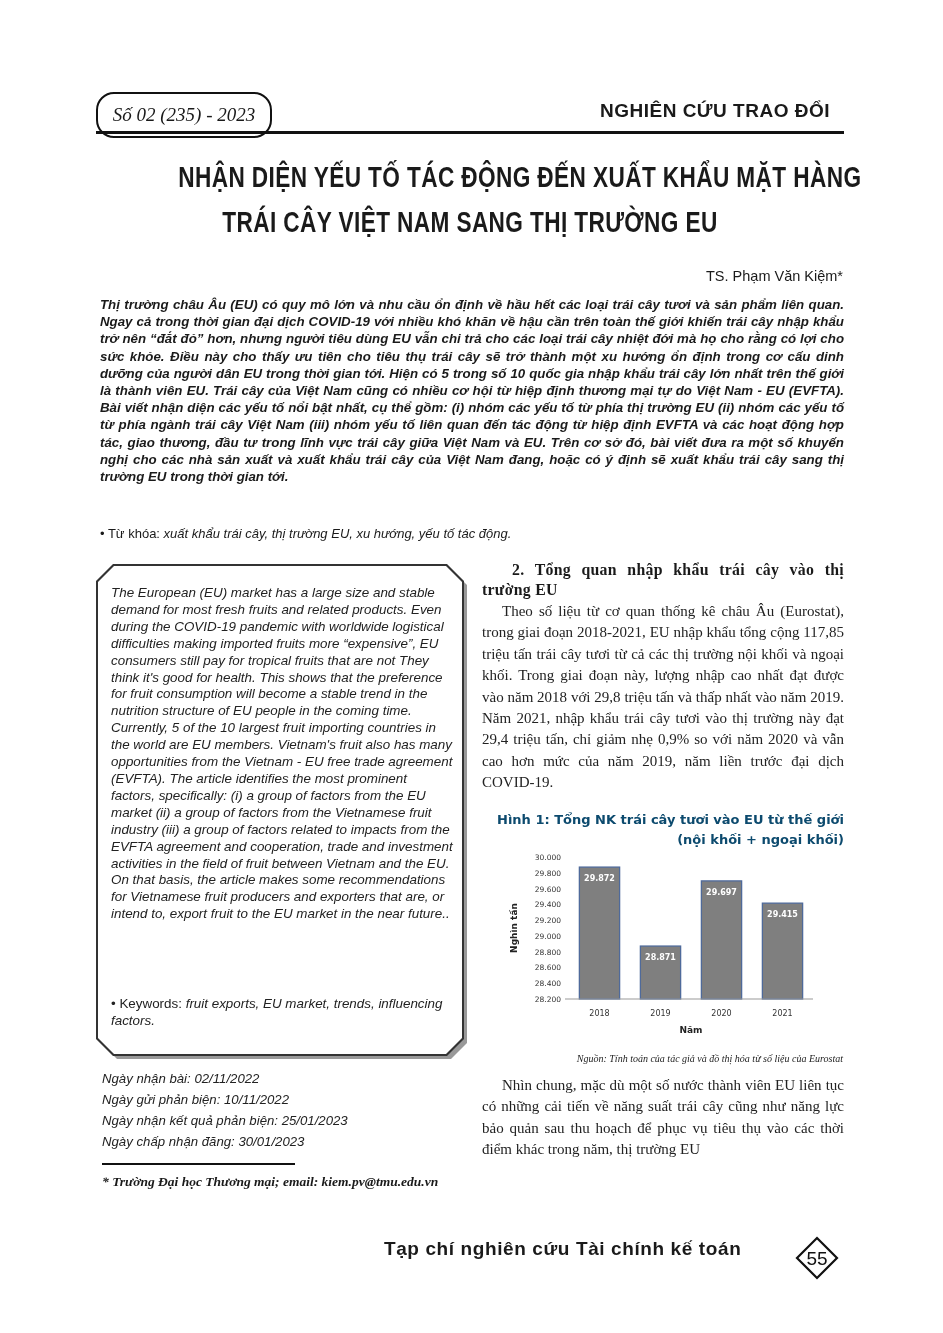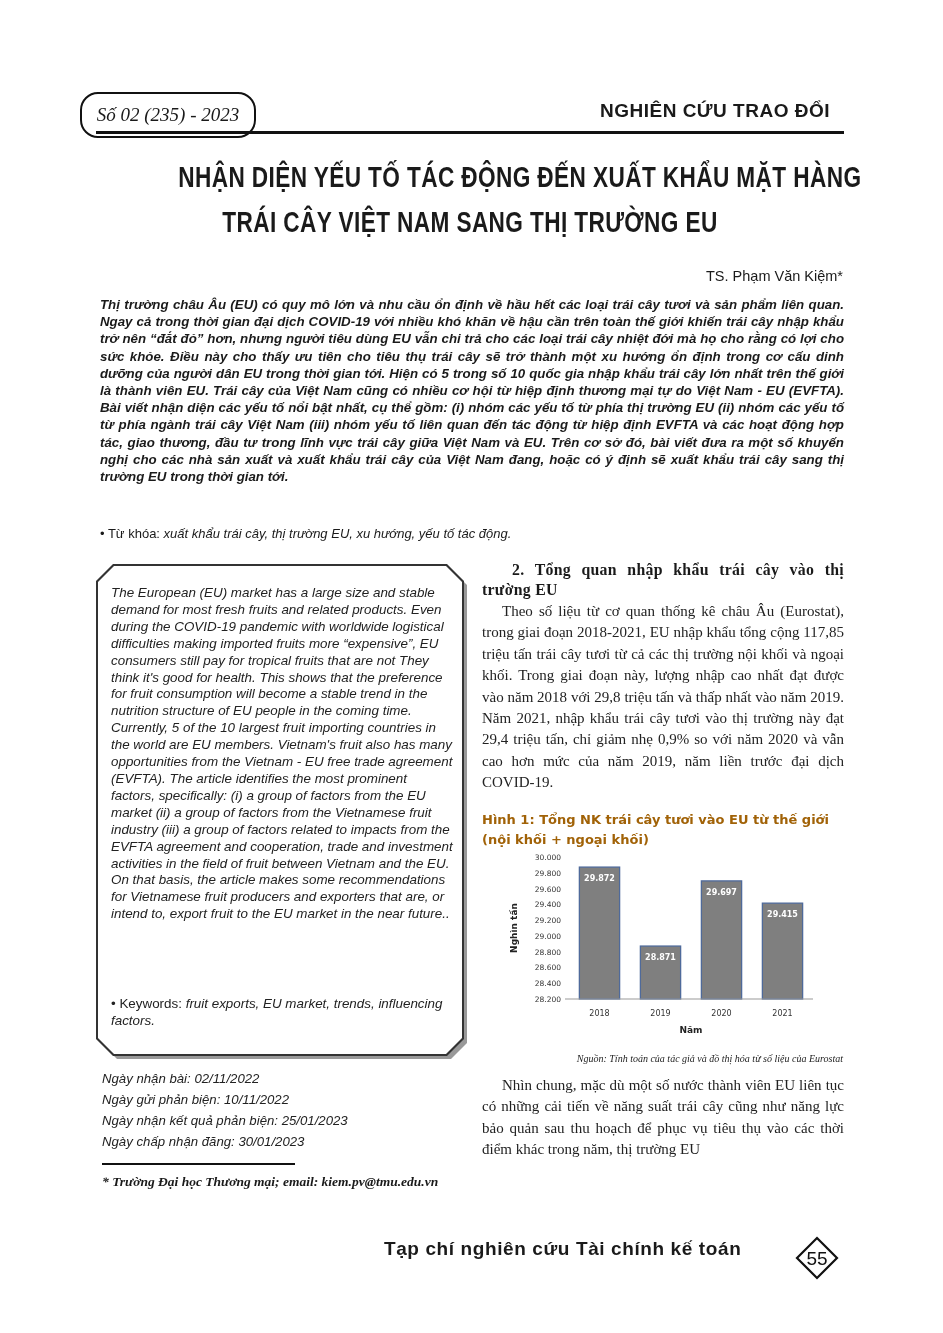--- a/index.html
+++ b/index.html
@@ -1,19 +1,19 @@
 <!DOCTYPE html>
 <html><head>
 <meta charset="utf-8">
 <style>
   html, body { margin: 0; padding: 0; background: #ffffff; }
   body { width: 943px; height: 1333px; position: relative; overflow: hidden; color: #1a1a1a; }
   .abs { position: absolute; }
   .issue-badge {
-    left: 80px; top: 92px; width: 176px; height: 46px;
+    left: 96px; top: 92px; width: 176px; height: 46px;
     border: 2px solid #111; border-radius: 18px;
     font-family: "Liberation Serif", serif; font-style: italic; font-size: 19px;
     display: flex; align-items: center; justify-content: center; box-sizing: border-box;
   }
   .section-label {
     right: 113px; top: 100px; font-family: "Liberation Sans", sans-serif; font-weight: bold;
     font-size: 19px; letter-spacing: 0.5px;
   }
   .header-rule { left: 96px; top: 131px; width: 748px; height: 3px; background: #111; }
   .title {
@@ -67,22 +67,22 @@
     left: 482px; top: 560px; width: 362px;
     font-family: "Liberation Serif", serif; font-weight: bold; font-size: 15.8px; line-height: 20px;
     text-indent: 30px; text-align: justify; letter-spacing: 0.3px;
   }
   .body-text {
     left: 482px; top: 601px; width: 362px;
     font-family: "Liberation Serif", serif; font-size: 15px; line-height: 21.4px; text-align: justify;
     text-indent: 20px; color: #222;
   }
   .fig-title {
-    left: 482px; top: 810px; width: 362px; text-align: left;
-    font-family: "DejaVu Sans", sans-serif; font-weight: bold; font-size: 13px; line-height: 20px; color: #a16207;
+    left: 482px; top: 810px; width: 362px; text-align: right;
+    font-family: "DejaVu Sans", sans-serif; font-weight: bold; font-size: 13px; line-height: 20px; color: #0c4a6e;
   }
   .chart { left: 505px; top: 850px; width: 330px; height: 190px; }
   .chart text { font-family: "DejaVu Sans", sans-serif; }
   .source {
     right: 100px; top: 1053px; font-family: "Liberation Serif", serif; font-style: italic; font-size: 10px; color: #222;
   }
   .body-text-2 {
     left: 482px; top: 1075px; width: 362px;
     font-family: "Liberation Serif", serif; font-size: 15px; line-height: 21.4px; text-align: justify;
     text-indent: 20px; color: #222;

